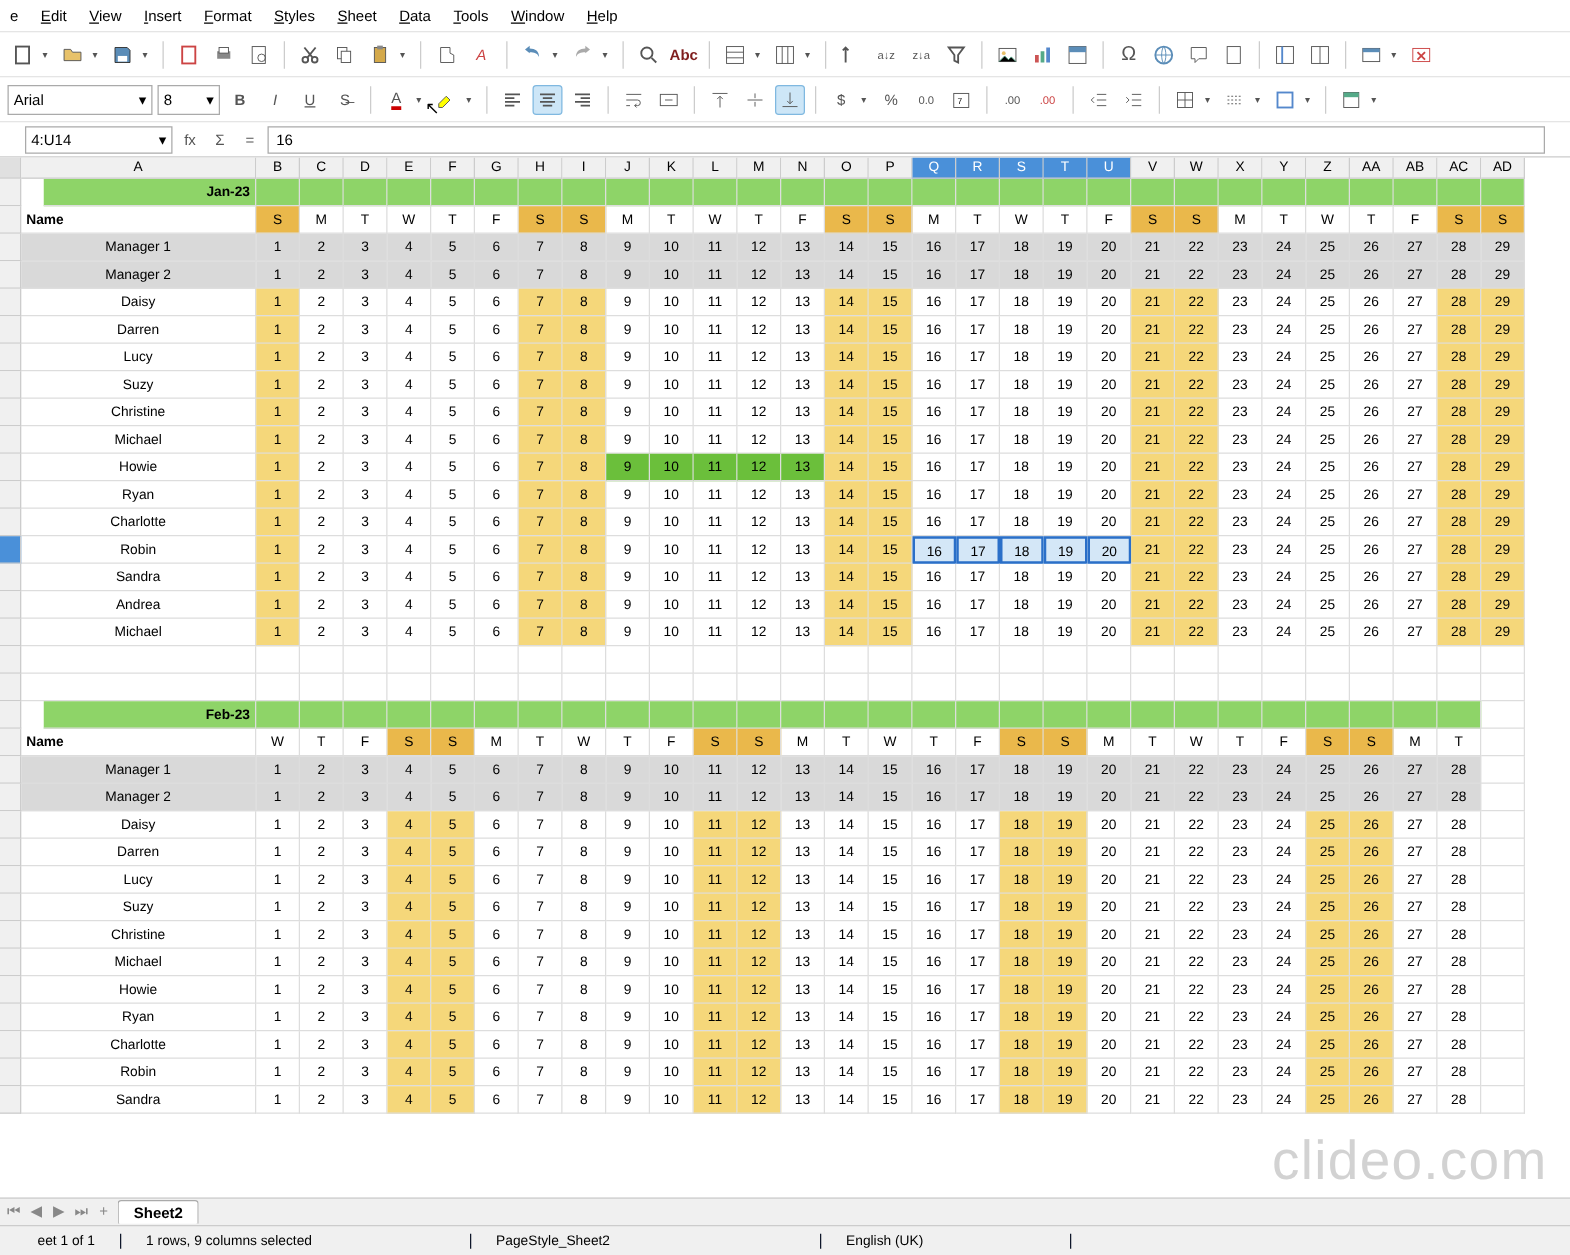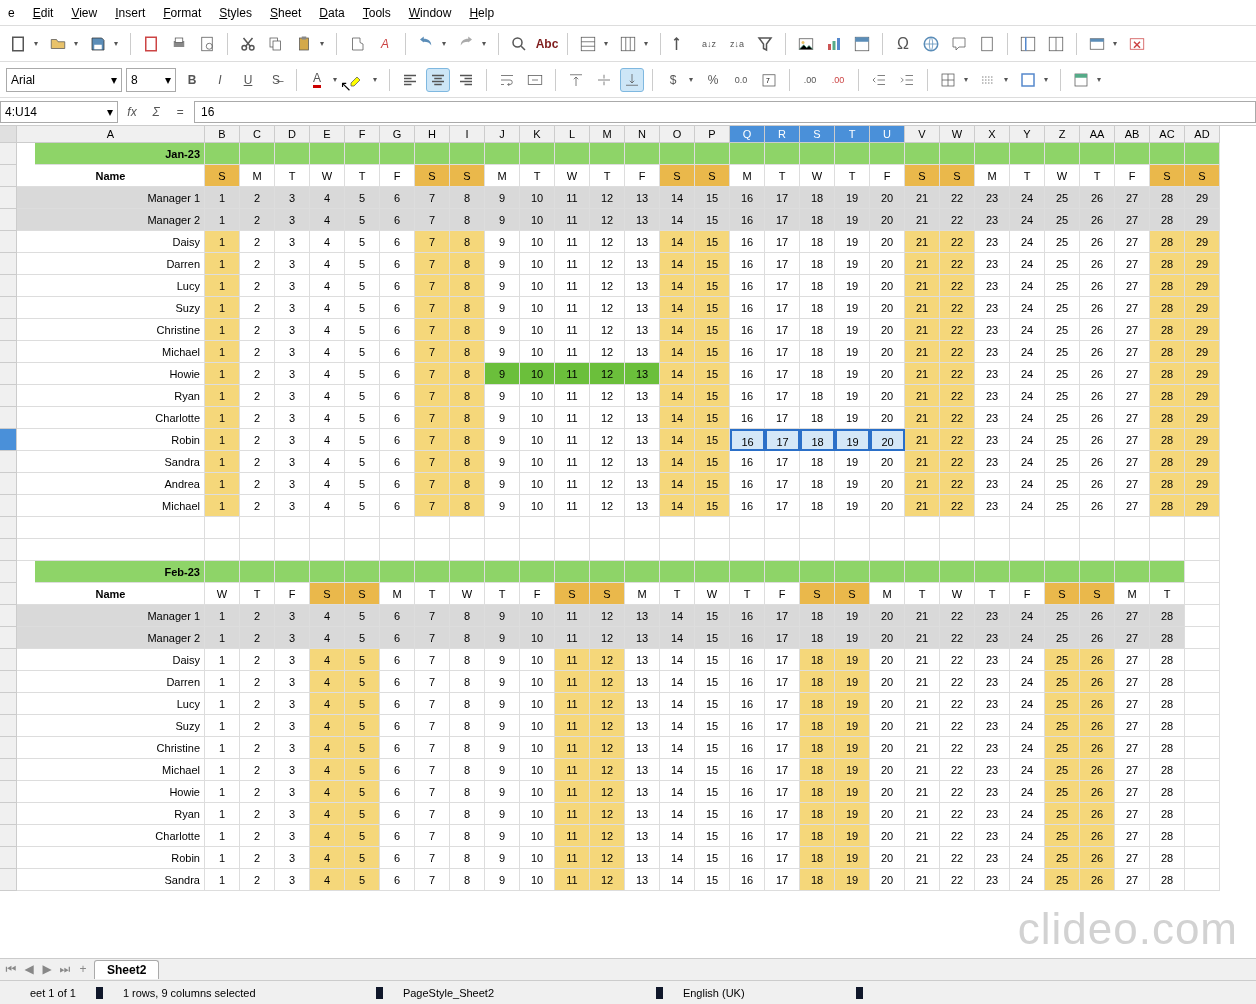--- a/index.html
+++ b/index.html
@@ -14,52 +14,52 @@
 .toolbar { display: flex; padding: 4px 6px; background: #fff; border-bottom: 1px solid #ddd; height: 36px; align-items: center; gap: 4px; }
 .tb-btn { width: 24px; height: 24px; display: flex; align-items: center; justify-content: center; color: #555; cursor: pointer; border-radius: 3px; }
 .tb-btn.active { background: #cde6f7; border: 1px solid #7fb8e0; }
 .tb-sep { width: 1px; height: 22px; background: #ccc; margin: 0 4px; }
 .tb-drop { width: 8px; font-size: 8px; color: #555; }
 .font-combo { width: 116px; height: 24px; border: 1px solid #aaa; padding: 2px 4px; display: flex; align-items: center; justify-content: space-between; }
 .size-combo { width: 50px; height: 24px; border: 1px solid #aaa; padding: 2px 4px; display: flex; align-items: center; justify-content: space-between; }
 .cursor-fake { position: absolute; left: 340px; top: 78px; font-size: 14px; pointer-events: none; }
 
 
-.formulabar { display: flex; padding: 2px 0; background: #fff; border-bottom: 1px solid #ccc; height: 28px; align-items: center; gap: 4px; }
+.formulabar { display: flex; padding: 2px 20px; background: #fff; border-bottom: 1px solid #ccc; height: 28px; align-items: center; gap: 4px; }
 .cellref { width: 118px; height: 22px; border: 1px solid #aaa; padding: 2px 4px; display: flex; align-items: center; justify-content: space-between; }
-.fx-btn { width: 20px; height: 20px; display: flex; align-items: center; justify-content: center; font-style: italic; color: #555; text-align: center; }
+.fx-btn { width: 20px; height: 20px; display: flex; align-items: center; justify-content: center; color: #555; text-align: center; }
 .formula-input { flex: 1; height: 22px; border: 1px solid #aaa; padding: 2px 6px; display: flex; align-items: center; }
 
 
 .sheet-wrap { position: relative; height: 860px; overflow: hidden; }
 .grid { display: grid; grid-template-columns: 17px 188px repeat(29, 35px); font-size: 11px; }
 .colhdr, .rowhdr, .corner { background: #f0f0f0; border-right: 1px solid #ccc; border-bottom: 1px solid #ccc; text-align: center; padding: 2px 0; font-size: 11px; position: sticky; }
 .colhdr.sel { background: #4a90d9; color: #fff; }
 .corner { background: #e0e0e0; }
 .rowhdr.sel { background: #4a90d9; color: #fff; }
 .cell { border-right: 1px solid #ddd; border-bottom: 1px solid #ddd; padding: 2px 4px; text-align: center; height: 22px; line-height: 18px; overflow: hidden; white-space: nowrap; }
-.cell.namecol { text-align: right; }
-.cell.hdr-name { font-weight: bold; text-align: center; }
+.cell.namecol { text-align: center; }
+.cell.hdr-name { font-weight: bold; text-align: left; }
 .cell.month { font-weight: bold; text-align: right; background: #8ed468; margin-left: 18px; }
 .cell.month-rest { background: #8ed468; }
 .cell.dow { text-align: center; }
 .cell.weekend { background: #f5d77a; }
 .cell.weekend-dow { background: #eab84b; }
 .cell.mgr { background: #d9d9d9; }
 .cell.green { background: #6bbf3b; }
 .cell.sel { border: 2px solid #2a6fc8; background: #d4e7f7 !important; }
 
 
 .tabbar { position: absolute; bottom: 24px; left: 0; right: 0; height: 22px; display: flex; align-items: center; background: #f0f0f0; border-top: 1px solid #ccc; padding: 0 4px; gap: 4px; }
 .tabnav { width: 14px; height: 16px; text-align: center; color: #888; cursor: pointer; }
 .tab { padding: 2px 12px; background: #fff; border: 1px solid #aaa; border-bottom: none; border-radius: 3px 3px 0 0; font-weight: bold; }
 
 
 .statusbar { position: absolute; bottom: 0; left: 0; right: 0; height: 24px; display: flex; align-items: center; background: #f0f0f0; border-top: 1px solid #ccc; padding: 0 10px; font-size: 11px; }
-.statusbar > div { padding: 0 20px; border-right: 7px solid #0f172a; }
+.statusbar > div { padding: 0 20px; border-right: 1px solid #0f172a; }
 
 
 .watermark { position: absolute; right: 18px; bottom: 50px; font-size: 44px; color: rgba(180,180,180,0.6); font-family: Arial; letter-spacing: 1px; }
 
 svg { width: 18px; height: 18px; }
 </style>
 </head>
 <body>
 
 <div class="menubar" id="menubar">

